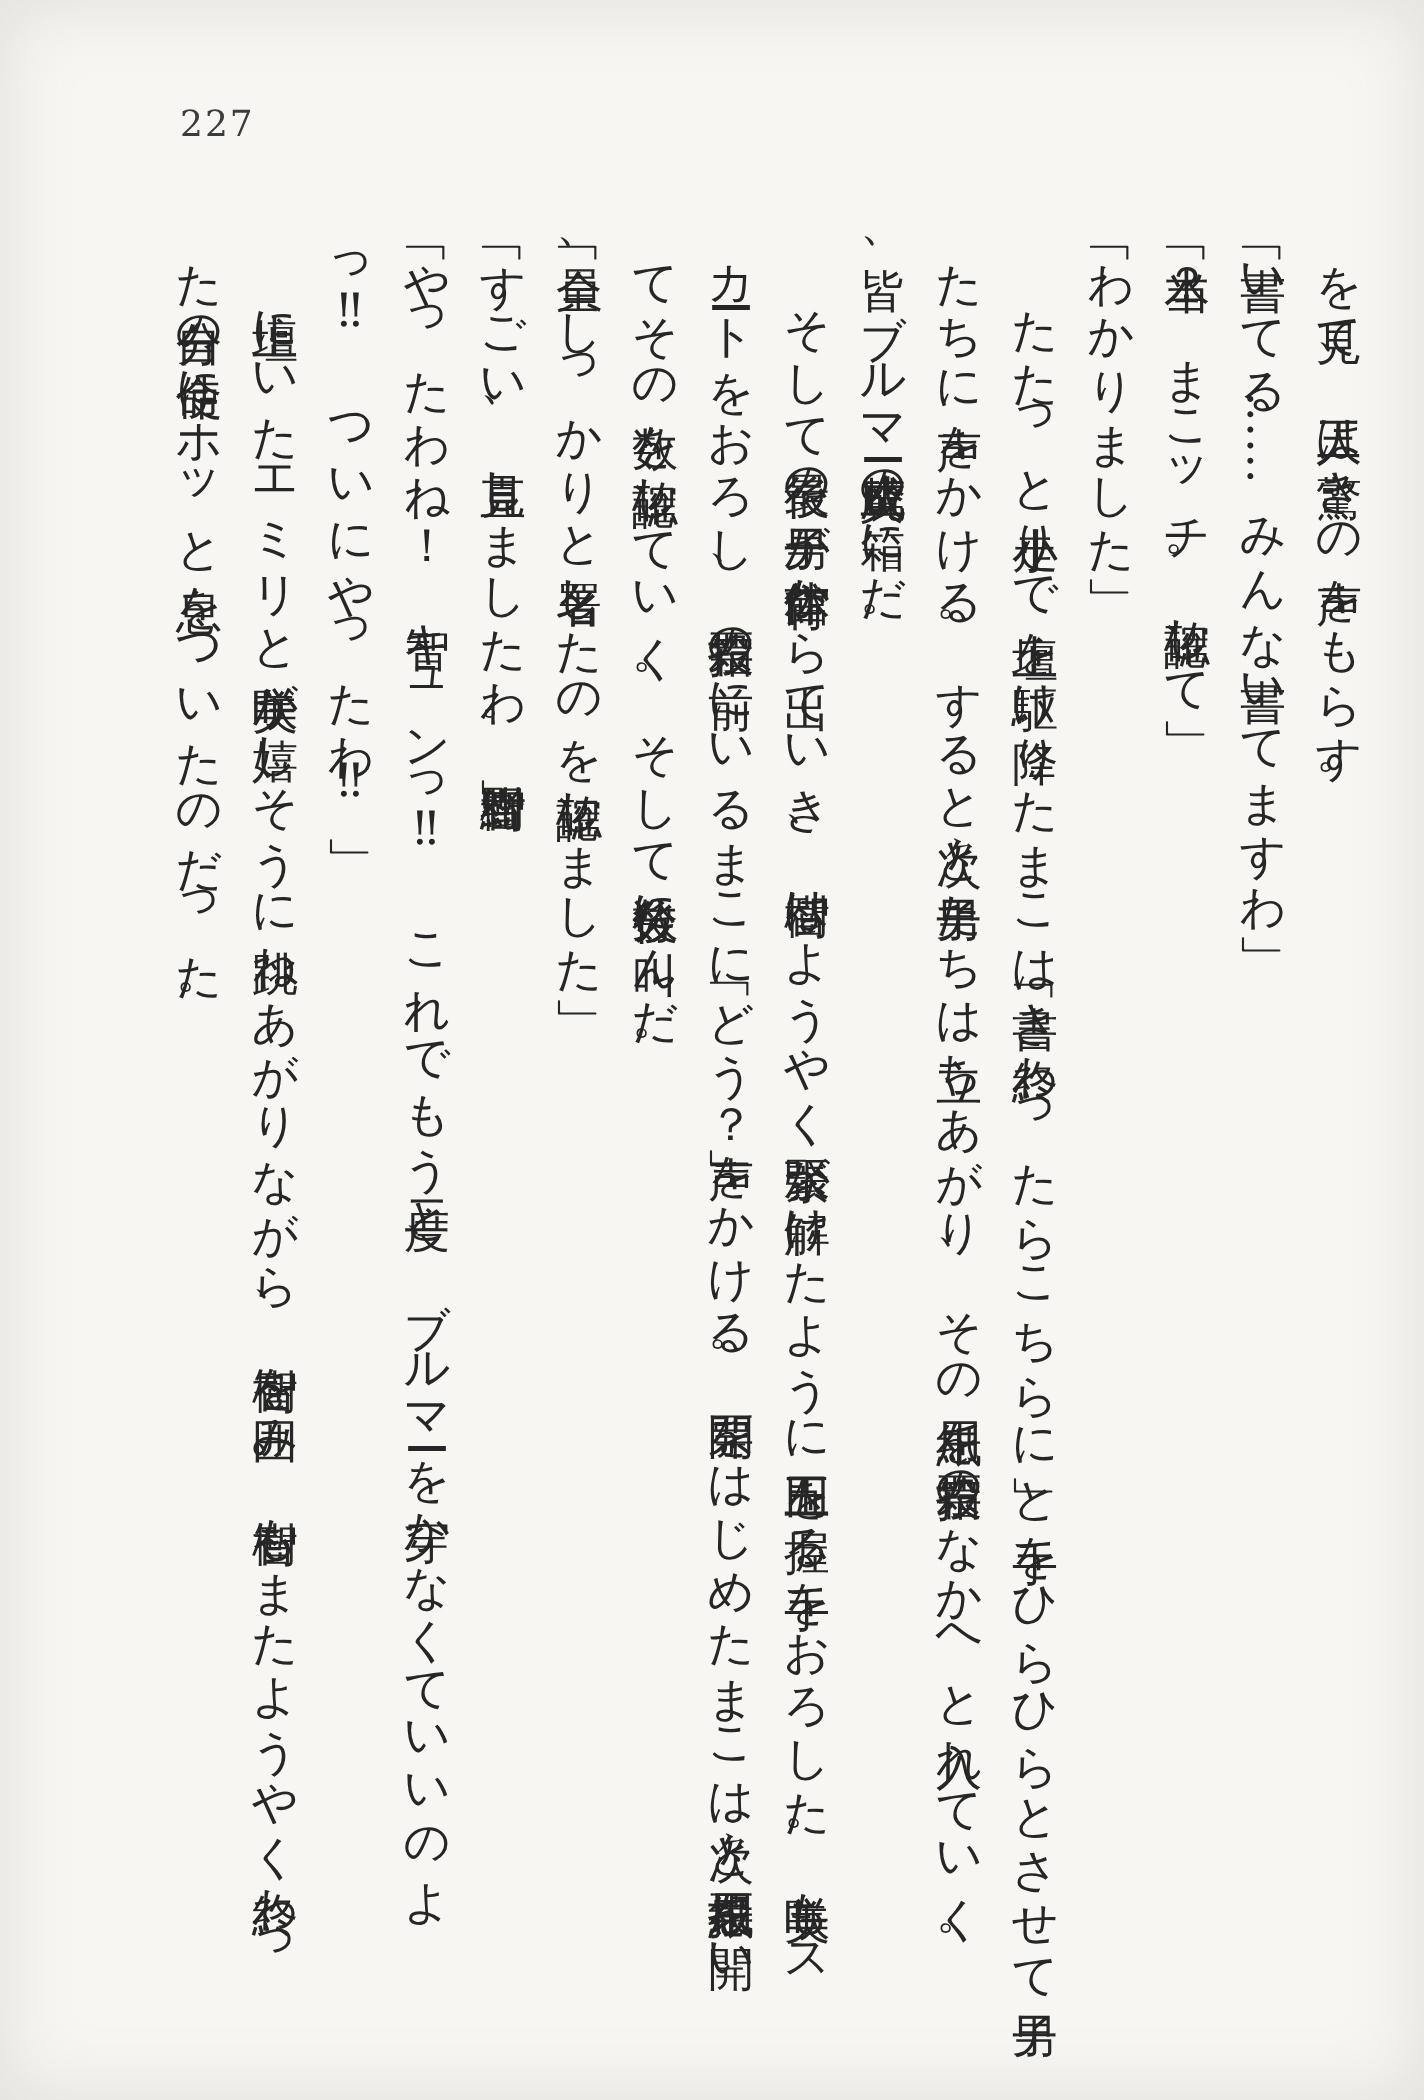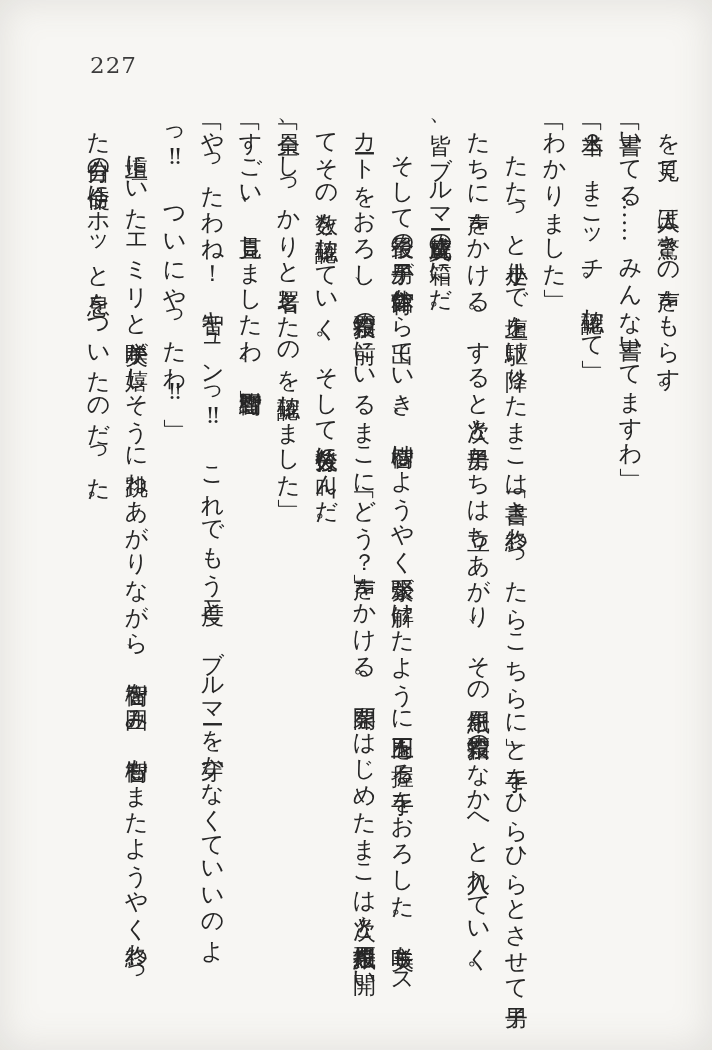--- a/index.html
+++ b/index.html
@@ -17,21 +17,21 @@
     width: 712px;
     height: 1050px;
     background: #f7f6f3;
     box-shadow: inset 0 0 38px rgba(120,115,105,0.18);
     overflow: hidden;
   }
   .page-number {
     position: absolute;
     top: 52px;
     left: 90px;
-    font-size: 23px;
+    font-size: 18px;
     letter-spacing: 1px;
     color: #3c3c3c;
   }
   .text-area {
     position: absolute;
     top: 116px;
     right: 24px;
     height: 874px;
     writing-mode: vertical-rl;
     text-orientation: mixed;

